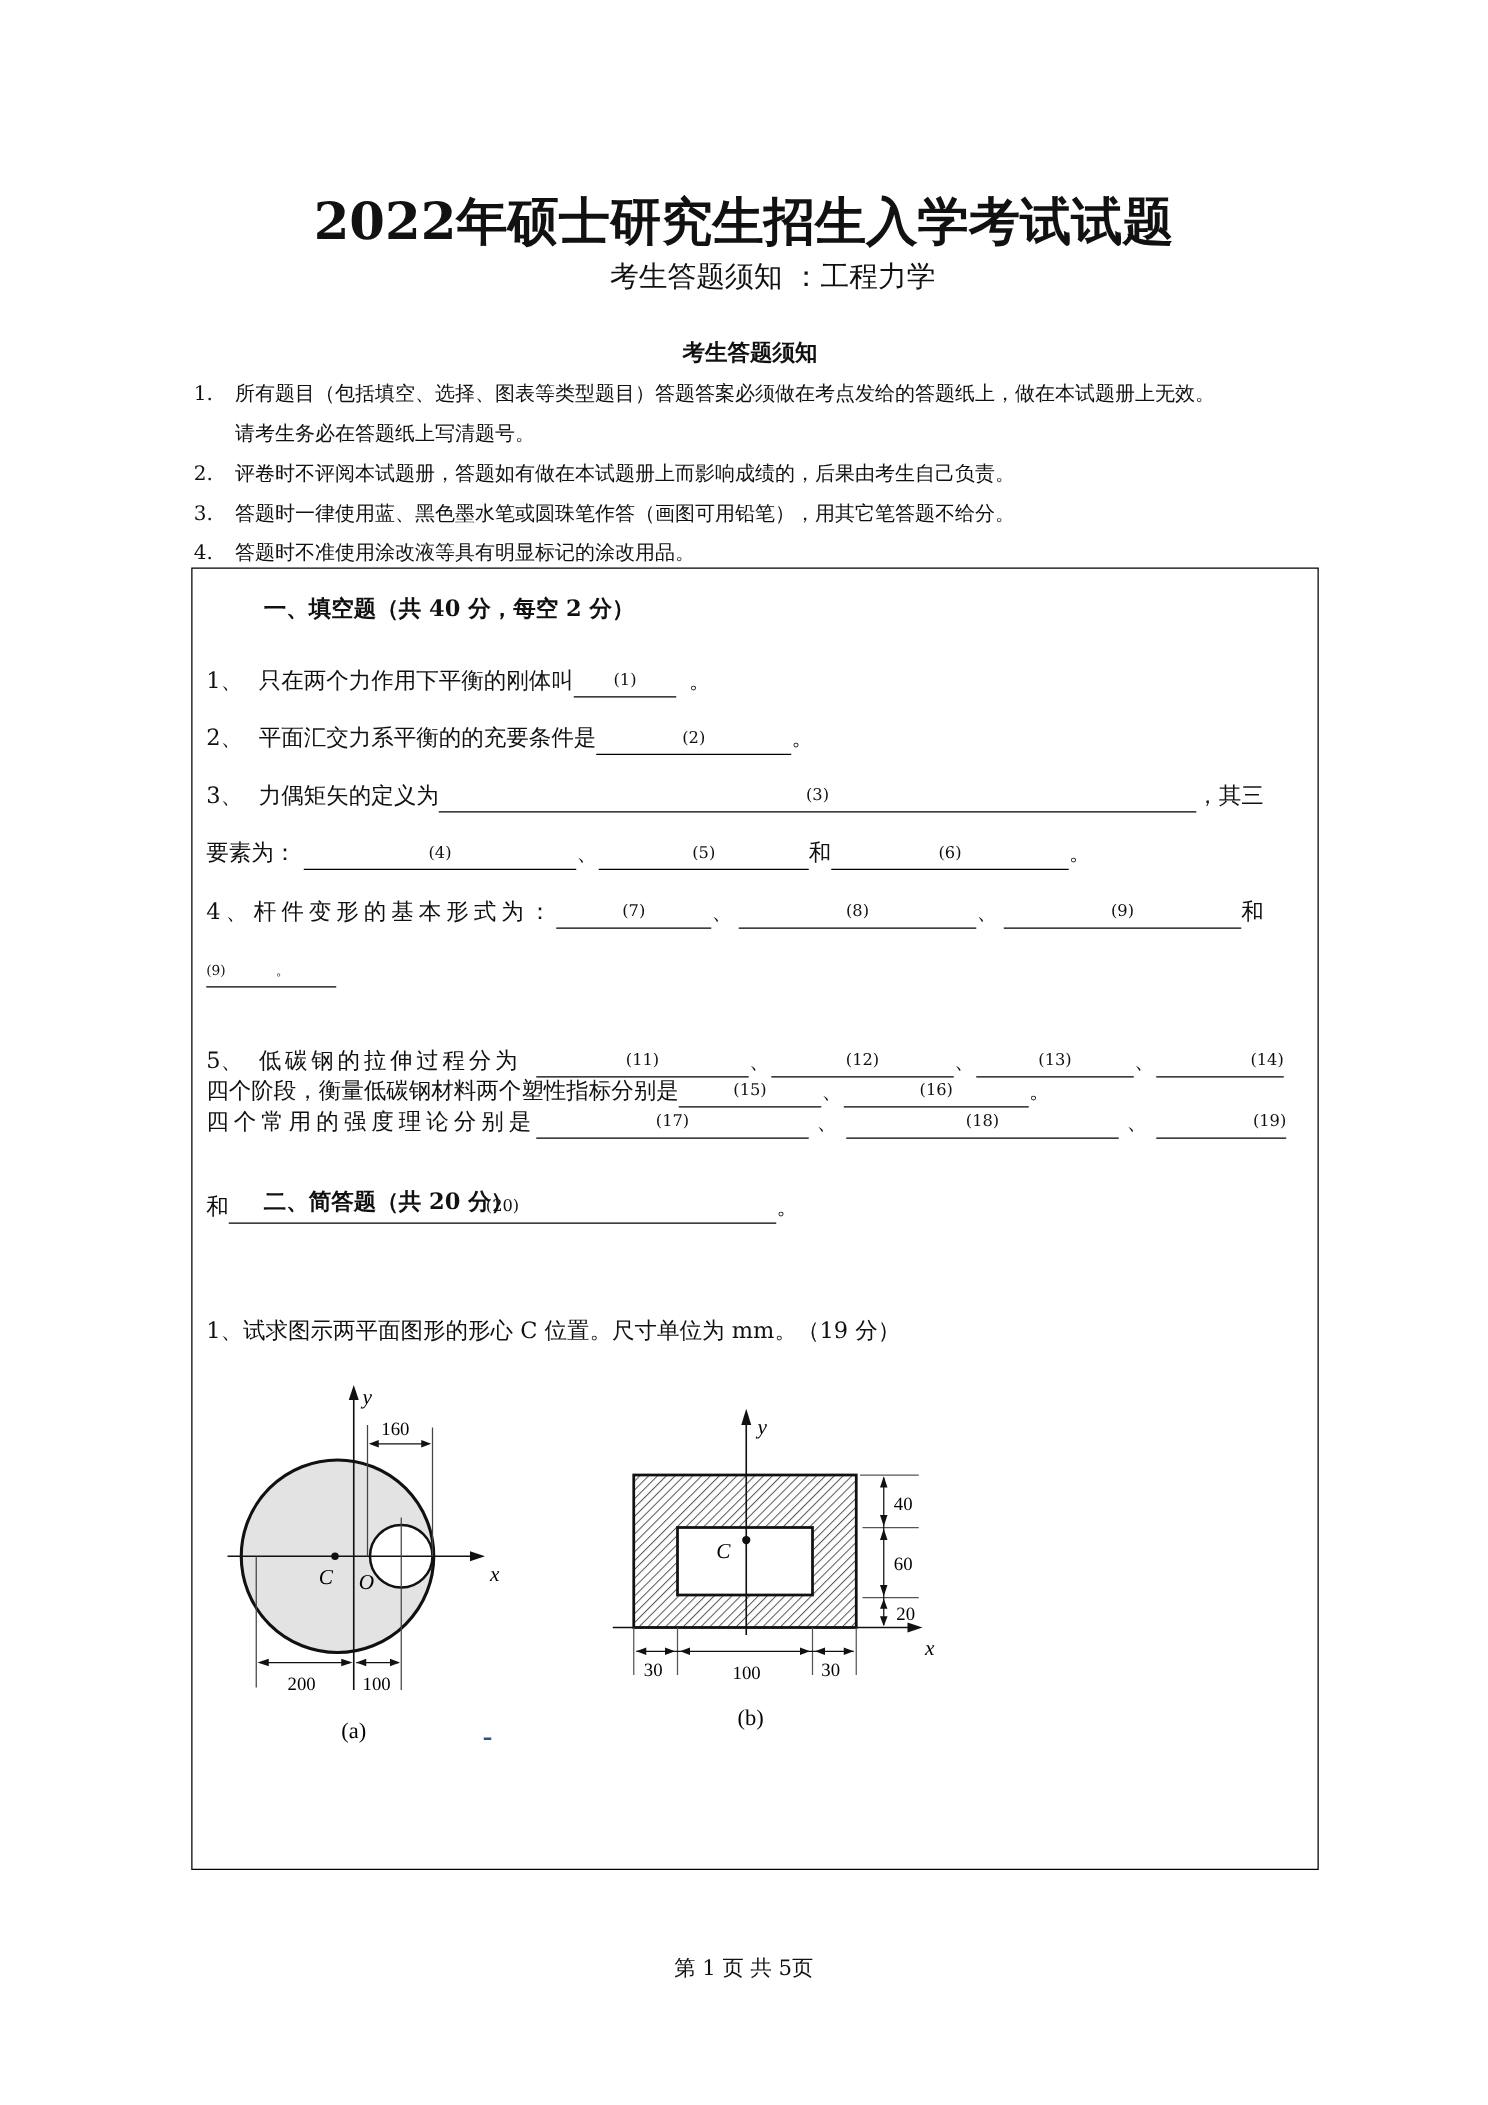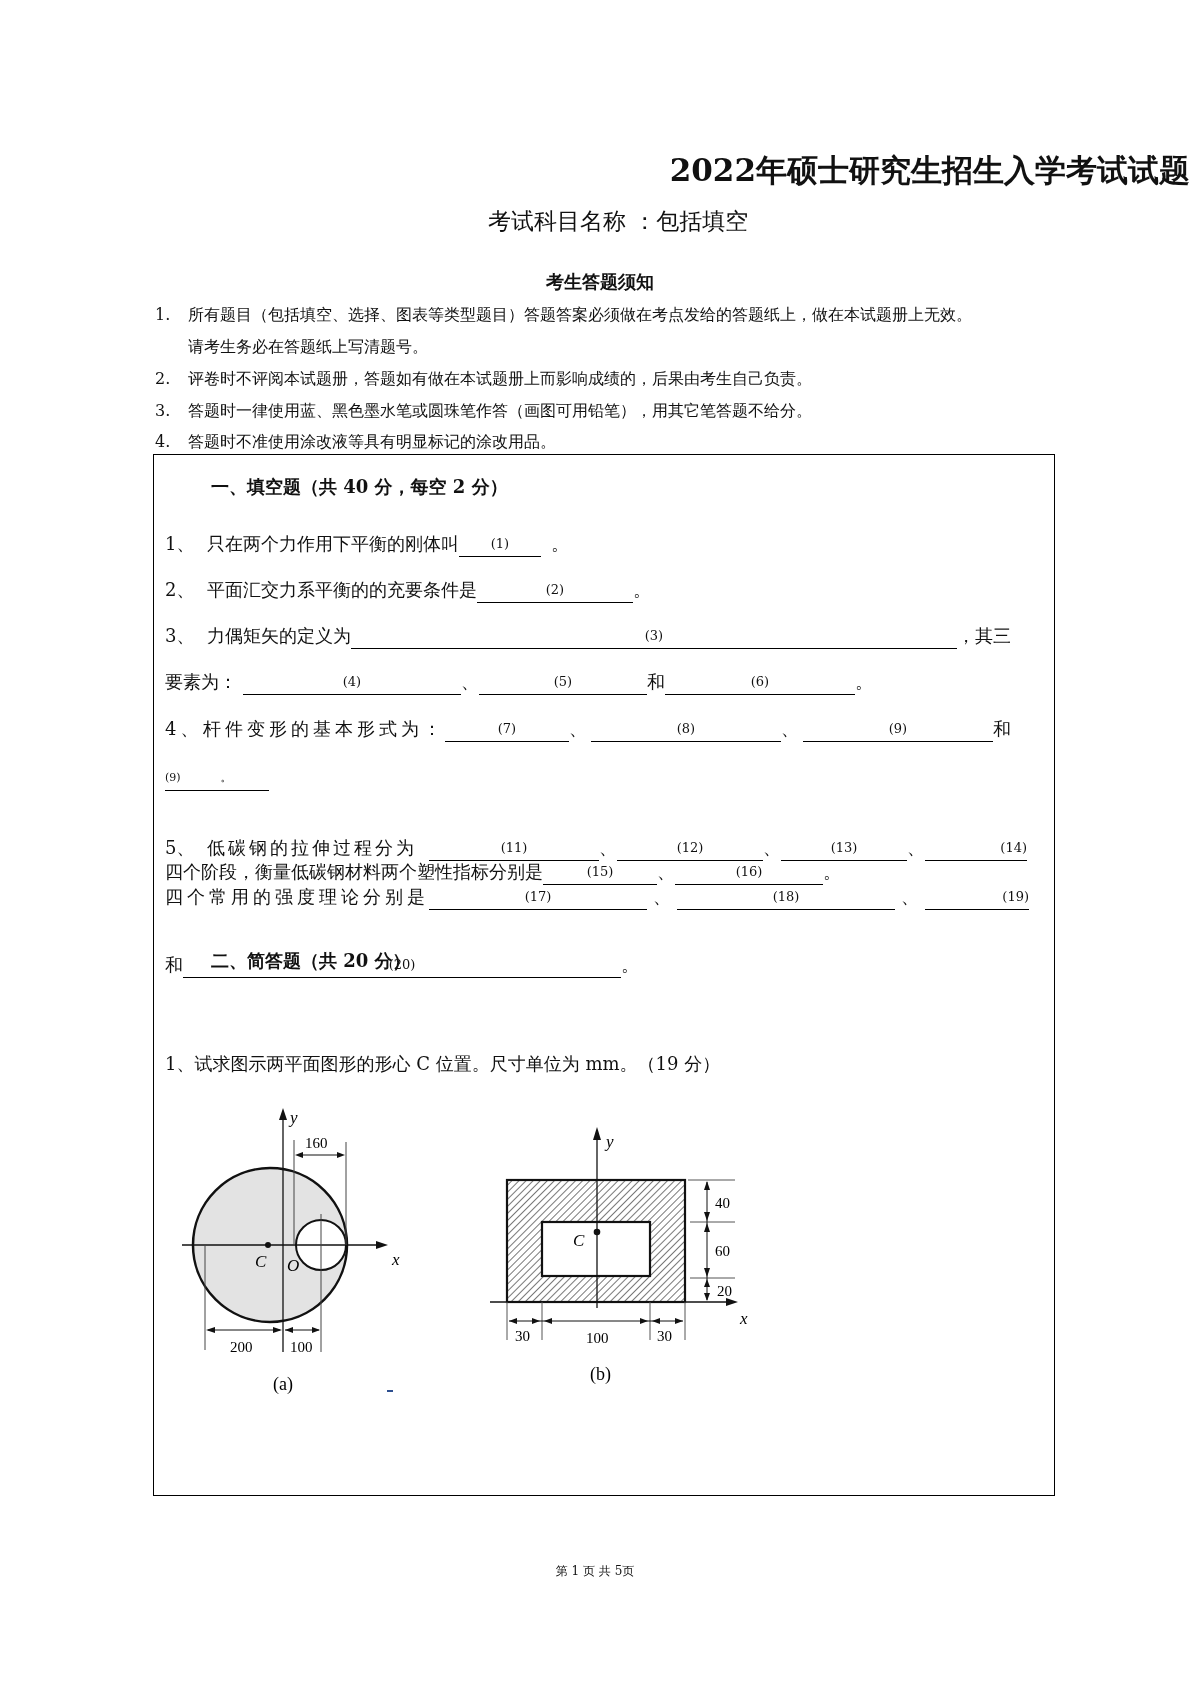--- a/index.html
+++ b/index.html
@@ -1,39 +1,39 @@
 <!DOCTYPE html>
 <html><head>
 <meta charset="utf-8">
 <style>
   html, body { margin:0; padding:0; background:#ffffff; }
   body { width:1190px; height:1684px; position:relative; overflow:hidden;
          font-family:"DejaVu Serif","Liberation Serif",serif; color:#111; }
   .abs { position:absolute; }
-  #title { left:0; width:1190px; top:150px; text-align:right; font-size:31px; font-weight:bold;
+  #title { left:0; width:1190px; top:150px; text-align:center; font-size:41px; font-weight:bold;
            letter-spacing:0px; font-family:"DejaVu Serif","Liberation Serif",serif; }
   #subject { left:488px; top:206px; font-size:23px; font-family:"DejaVu Sans","Liberation Sans",sans-serif; }
   #notice-title { left:0; width:1200px; top:270px; text-align:center; font-size:18px; font-weight:bold; }
   .notice { font-size:16px; left:155px; }
   .notice .num { display:inline-block; width:33px; }
   .notice-cont { left:188px; font-size:16px; }
   #box { left:153px; top:454px; width:902px; height:1042px; border:1.5px solid #000; box-sizing:border-box; }
   .line { font-size:18px; left:165px; white-space:nowrap; }
   .sec { font-size:18px; font-weight:bold; left:165px;text-align:right; }
   .blank { display:inline-block; border-bottom:1.5px solid #000; text-align:center; position:relative;
            font-size:13px; height:20px; line-height:20px; vertical-align:baseline; }
   .blank span { position:relative; top:-2px; }
-  #footer { left:0; width:1190px; top:1563px; text-align:center; font-size:12px; }
+  #footer { left:0; width:1190px; top:1563px; text-align:center; font-size:17px; }
   svg text { font-family:"Liberation Serif","DejaVu Serif",serif; }
 </style>
 </head>
 <body>
 
 <div id="title" class="abs">2022年硕士研究生招生入学考试试题</div>
-<div id="subject" class="abs">考试科目名称 ：包括填空</div>
+<div id="subject" class="abs">考生答题须知 ：工程力学</div>
 
 <div id="notice-title" class="abs">考生答题须知</div>
 
 <div class="abs notice" style="top:305px">
   <span class="num">1.</span><span>所有题目（包括填空、选择、图表等类型题目）答题答案必须做在考点发给的答题纸上，做在本试题册上无效。</span>
 </div>
 <div class="abs notice-cont" style="top:337px">请考生务必在答题纸上写清题号。</div>
 <div class="abs notice" style="top:369px">
   <span class="num">2.</span><span>评卷时不评阅本试题册，答题如有做在本试题册上而影响成绩的，后果由考生自己负责。</span>
 </div>

